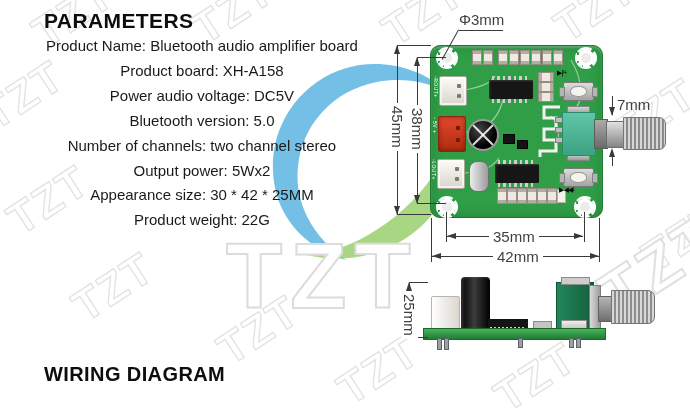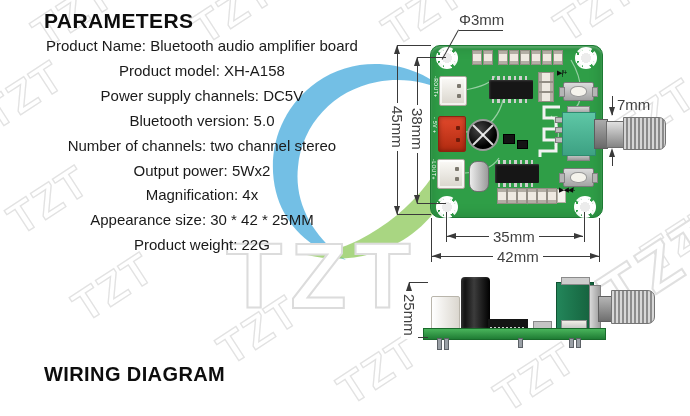--- a/index.html
+++ b/index.html
@@ -112,26 +112,25 @@
   <svg class="logo" width="215" height="215" viewBox="0 0 215 215">
     <path d="M186 40 C150 8 95 2 55 30 C18 56 4 100 14 140 C22 172 48 198 84 208 C52 186 32 152 36 115 C40 72 72 38 115 30 C141 25 165 30 186 40 Z" fill="#2b9fd8" opacity="0.82"></path>
     <path d="M198 58 C188 112 152 160 97 188 C81 196 62 201 45 203 C93 215 145 197 174 158 C193 132 201 94 198 58 Z" fill="#7dc242" opacity="0.82"></path>
   </svg>
   <div class="wm-big">TZT</div>
   <div class="wm-big2">TZT</div>
 
   <div class="h-title">PARAMETERS</div>
   <div class="params" id="params-list">
       <div class="param-line">Product Name: Bluetooth audio amplifier board</div>
-      <div class="param-line">Product model: XH-A158</div>
-      <div class="param-line">Power supply channels: DC5V</div>
+      <div class="param-line">Product board: XH-A158</div>
+      <div class="param-line">Power audio voltage: DC5V</div>
       <div class="param-line">Bluetooth version: 5.0</div>
       <div class="param-line">Number of channels: two channel stereo</div>
       <div class="param-line">Output power: 5Wx2</div>
-      <div class="param-line">Magnification: 4x</div>
       <div class="param-line">Appearance size: 30 * 42 * 25MM</div>
       <div class="param-line">Product weight: 22G</div>
     </div>
   <div class="h-wiring">WIRING DIAGRAM</div>
 
   <div class="pcb-top">
     <div class="hole" style="left:5px;top:1px;"></div>
     <div class="hole" style="left:144px;top:1px;"></div>
     <div class="hole" style="left:5px;top:150px;"></div>
     <div class="hole" style="left:143px;top:150px;"></div>

